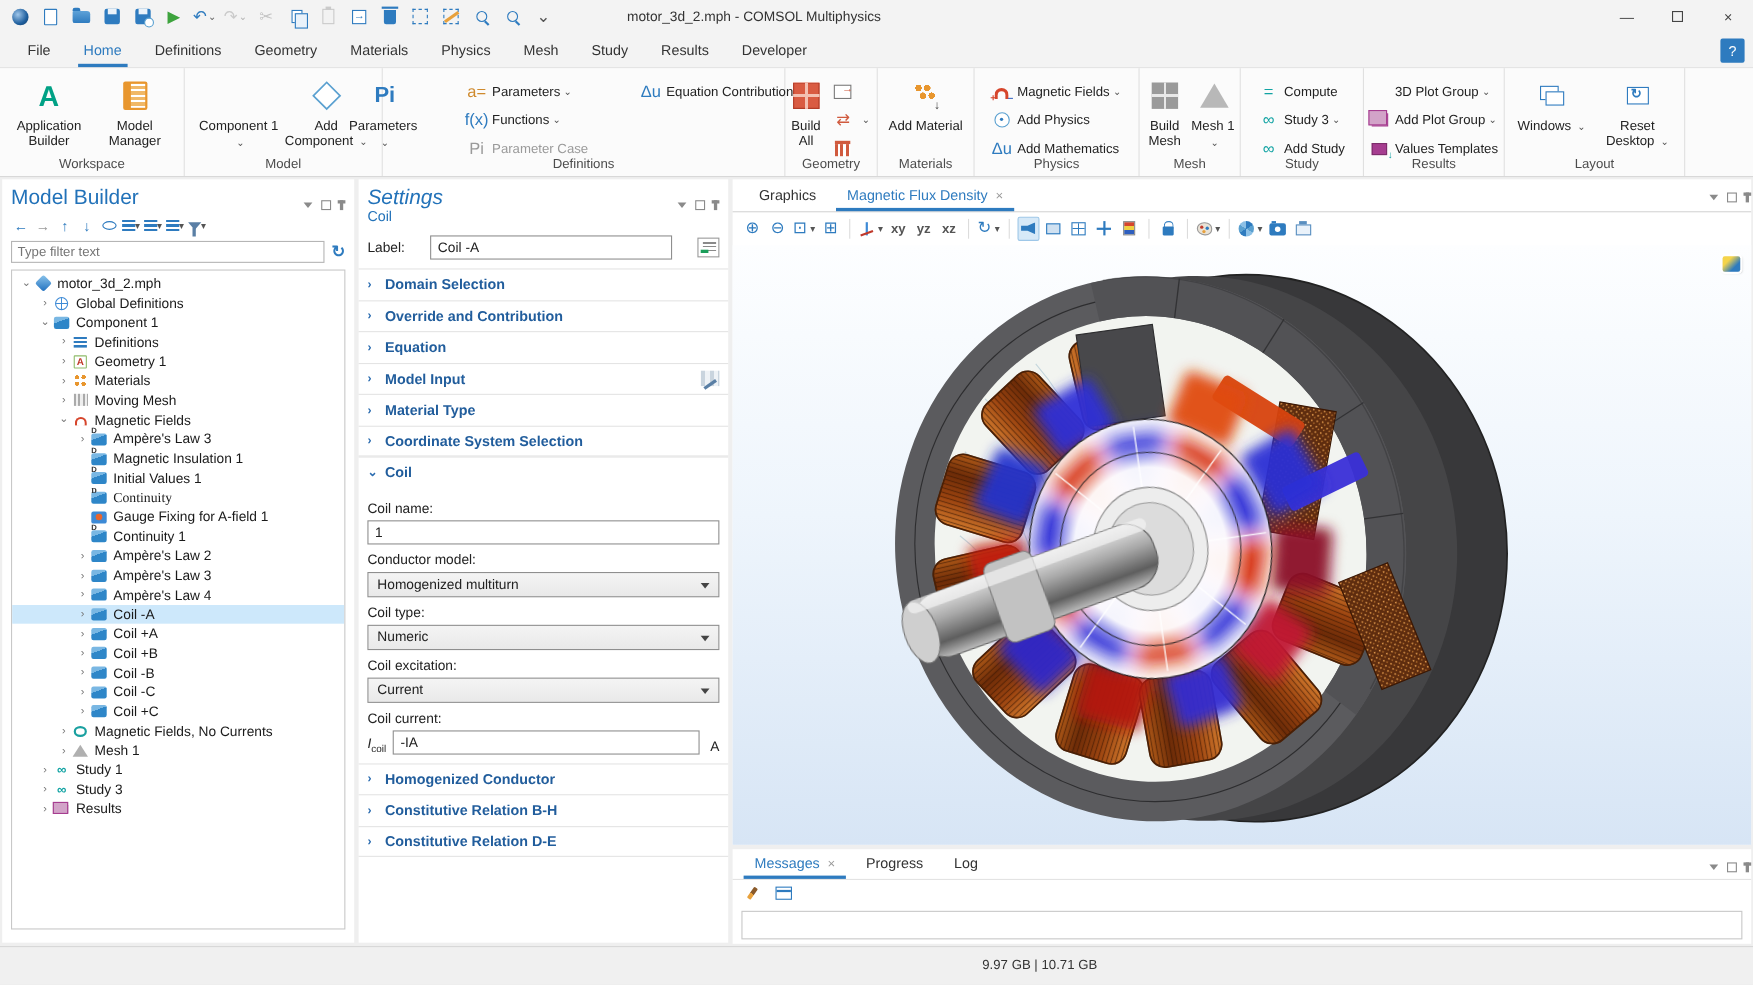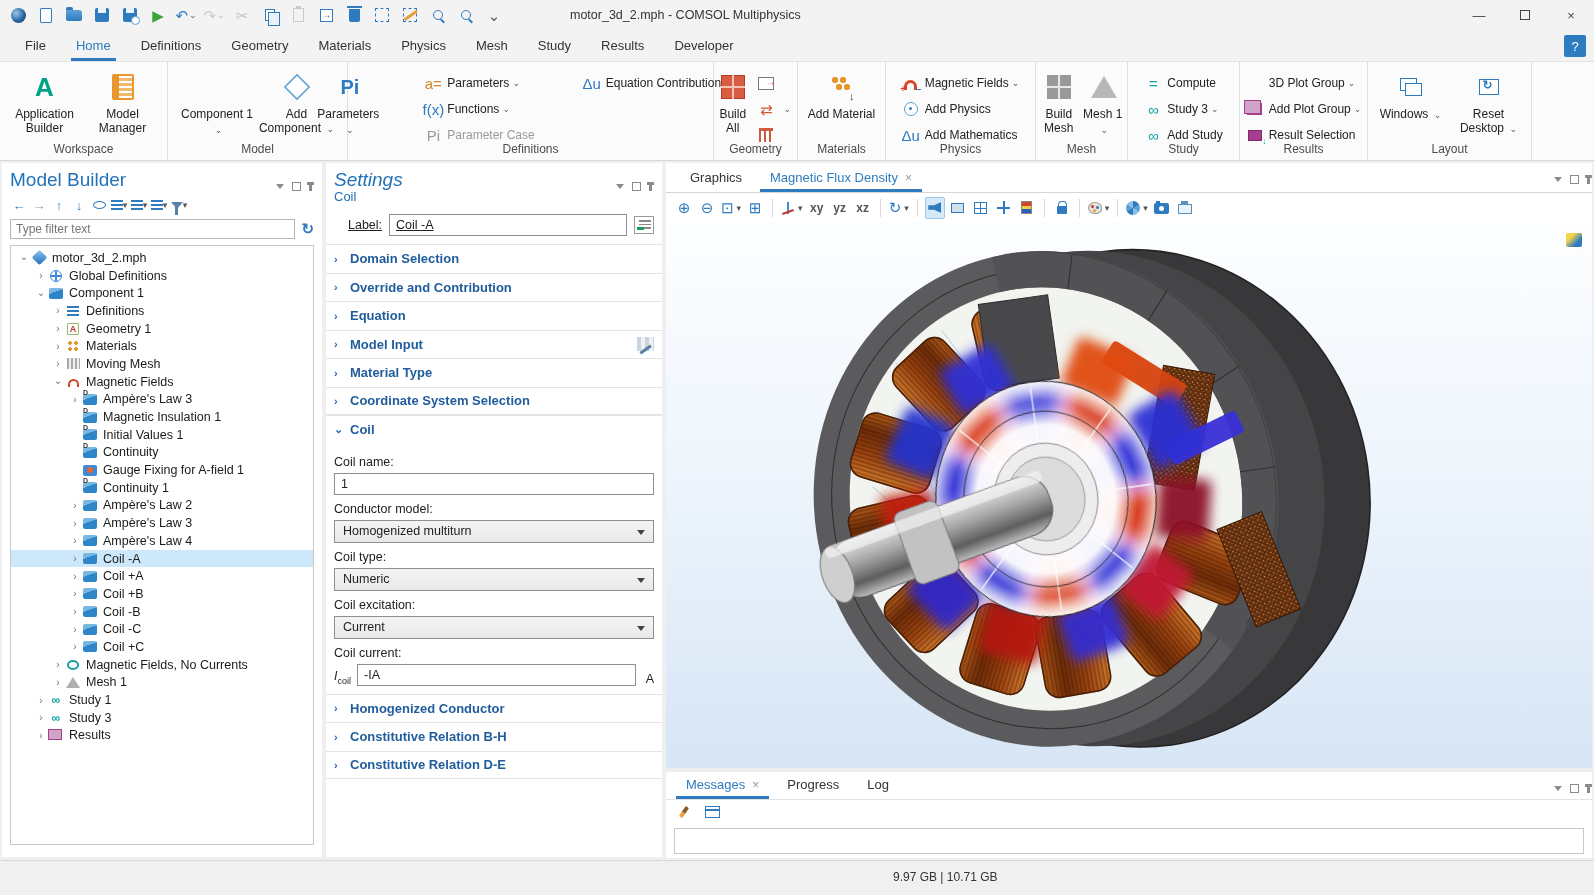--- a/index.html
+++ b/index.html
@@ -151,21 +151,21 @@
   .ti-mfnc { width:12px; height:10px; border:2px solid #1aa0a0; border-radius:50%; background:#fff; }
   .ti-meshtri { width:0; height:0; background:none; border-radius:0; border-left:7px solid transparent; border-right:7px solid transparent; border-bottom:11px solid #b0b0b0; }
   .ti-study { background:none; color:#11a3a3; font-weight:bold; font-size:12px; width:auto; height:auto; line-height:1; }
   .ti-results { width:12px; height:9px; background:#a63d90; position:relative; border-radius:1px; }
   .ti-results::before { content:""; position:absolute; left:-2px; top:-2px; width:12px; height:9px; background:#d2a3c8; border:1px solid #a63d90; }
 
   
   #settings { left:326px; top:163px; width:336px; height:694px; }
   #settings .ptitle { font-size:19px;font-style:italic; }
   #settings-sub { padding:0 8px; font-size:13px; color:#2272b9; margin-top:-2px; }
-  #label-row { display:flex; align-items:center; padding:10px 8px 8px 22px; gap:7px;text-decoration:underline; }
+  #label-row { display:flex; align-items:center; padding:10px 8px 8px 8px; gap:23px; }
   #label-row label { font-size:12.5px; color:#222; }
   #label-input { flex:1; height:22px; border:1px solid #8f8f8f; font-size:12.5px; padding:0 6px; color:#222; font-family:"Liberation Sans",sans-serif; }
   .i-rename-icon { width:20px; height:18px; border:1px solid #9a9a9a; background:#fff; position:relative; flex:none; }
   .i-rename-icon::before { content:""; position:absolute; right:2px; top:3px; width:12px; height:9px; background:repeating-linear-gradient(180deg,#8a8a8a 0 1.5px,transparent 1.5px 3.5px); }
   .i-rename-icon::after { content:""; position:absolute; left:2px; bottom:3px; width:7px; height:3px; background:#1b9e5a; }
   .sec { display:flex; align-items:center; height:28.5px; border-top:1px solid #e4e4e4; padding:0 8px; cursor:default; }
   .sec:last-child { border-bottom:1px solid #e4e4e4; }
   .sec .schev { color:#2b6cb0; font-size:11px; width:16px; font-weight:bold; }
   .sec .stitle { color:#215d9c; font-size:13px; font-weight:bold; flex:1; }
   .i-model-input-edit-icon { width:17px; height:14px; background:repeating-linear-gradient(90deg,#c9d4de 0 4px,#eef2f6 4px 8px); position:relative; }
@@ -505,21 +505,21 @@
             <span class="ric">
               <span class="i-add-plot-group-icon"></span>
             </span>
             <span>Add Plot Group</span>
             <span class="chev">⌄</span>
           </div>
           <div class="rrow">
             <span class="ric">
               <span class="i-result-templates-icon"></span>
             </span>
-            <span>Result Selection</span>
+            <span>Values Templates</span>
           </div>
         </div>
         <div class="rgroup-label">Results</div>
       </div>
       <div class="rgroup" style="width: 164px;">
         <div class="rlarge">
           <div class="ric">
             <span class="i-windows-icon"></span>
           </div>
           <div class="rlabel">Windows<span class="chev"> ⌄</span></div>
@@ -651,21 +651,21 @@
           </span>
           <span class="tlabel">Magnetic Insulation 1</span>
         </div>
         <div class="trow" style="padding-left: 57px;">
           <span class="tw"></span>
           <span class="ticon">
             <span class="ti ti-dom"></span>
           </span>
           <span class="tlabel">Initial Values 1</span>
         </div>
-        <div class="trow" style="padding-left: 57px;">
+        <div class="trow" style="padding-left: 57px; font-family: Liberation Serif, serif;">
           <span class="tw"></span>
           <span class="ticon">
             <span class="ti ti-dom"></span>
           </span>
           <span class="tlabel">Continuity</span>
         </div>
         <div class="trow" style="padding-left: 57px;">
           <span class="tw"></span>
           <span class="ticon">
             <span class="ti ti-gauge"></span>

